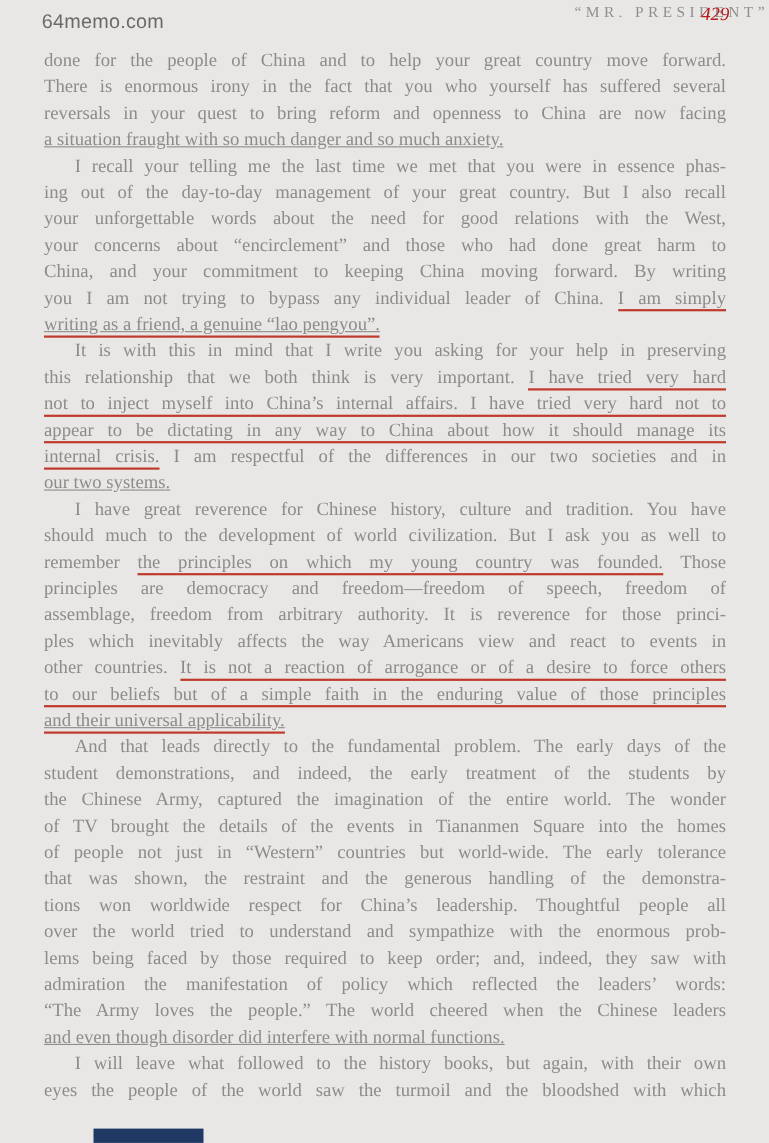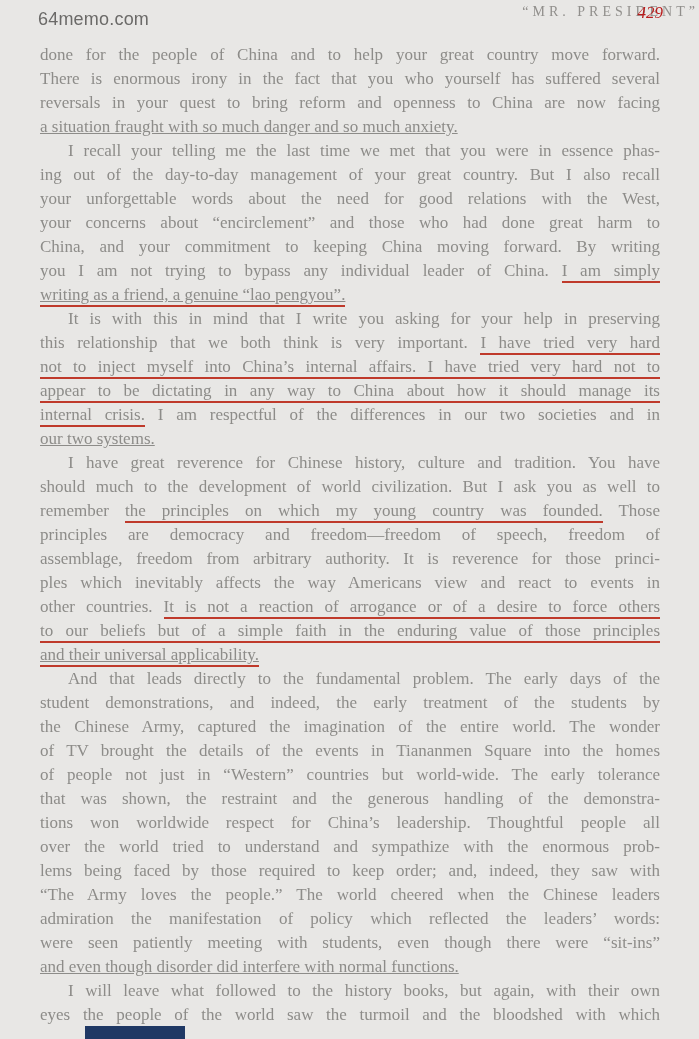--- a/index.html
+++ b/index.html
@@ -136,23 +136,22 @@
       <div class="para indent">
         <div class="line"><span>And that leads directly to the fundamental problem. The early days of the</span></div>
         <div class="line"><span>student demonstrations, and indeed, the early treatment of the students by</span></div>
         <div class="line"><span>the Chinese Army, captured the imagination of the entire world. The wonder</span></div>
         <div class="line"><span>of TV brought the details of the events in Tiananmen Square into the homes</span></div>
         <div class="line"><span>of people not just in “Western” countries but world-wide. The early tolerance</span></div>
         <div class="line"><span>that was shown, the restraint and the generous handling of the demonstra-</span></div>
         <div class="line"><span>tions won worldwide respect for China’s leadership. Thoughtful people all</span></div>
         <div class="line"><span>over the world tried to understand and sympathize with the enormous prob-</span></div>
         <div class="line"><span>lems being faced by those required to keep order; and, indeed, they saw with</span></div>
+        <div class="line"><span>admiration the manifestation of policy which reflected the leaders’ words:</span></div>
         <div class="line"><span>“The Army loves the people.” The world cheered when the Chinese leaders</span></div>
-        <div class="line"><span>admiration the manifestation of policy which reflected the leaders’ words:</span></div>
-        <div class="line"><span>were seen patiently meeting with students, even though there were “sit-ins”</span></div>
         <div class="line last"><span>and even though disorder did interfere with normal functions.</span></div>
       </div>
       <div class="para indent">
         <div class="line"><span>I will leave what followed to the history books, but again, with their own</span></div>
         <div class="line"><span>eyes the people of the world saw the turmoil and the bloodshed with which</span></div>
       </div>
     </div>
 
   <div class="bottom-bar"></div>
 

